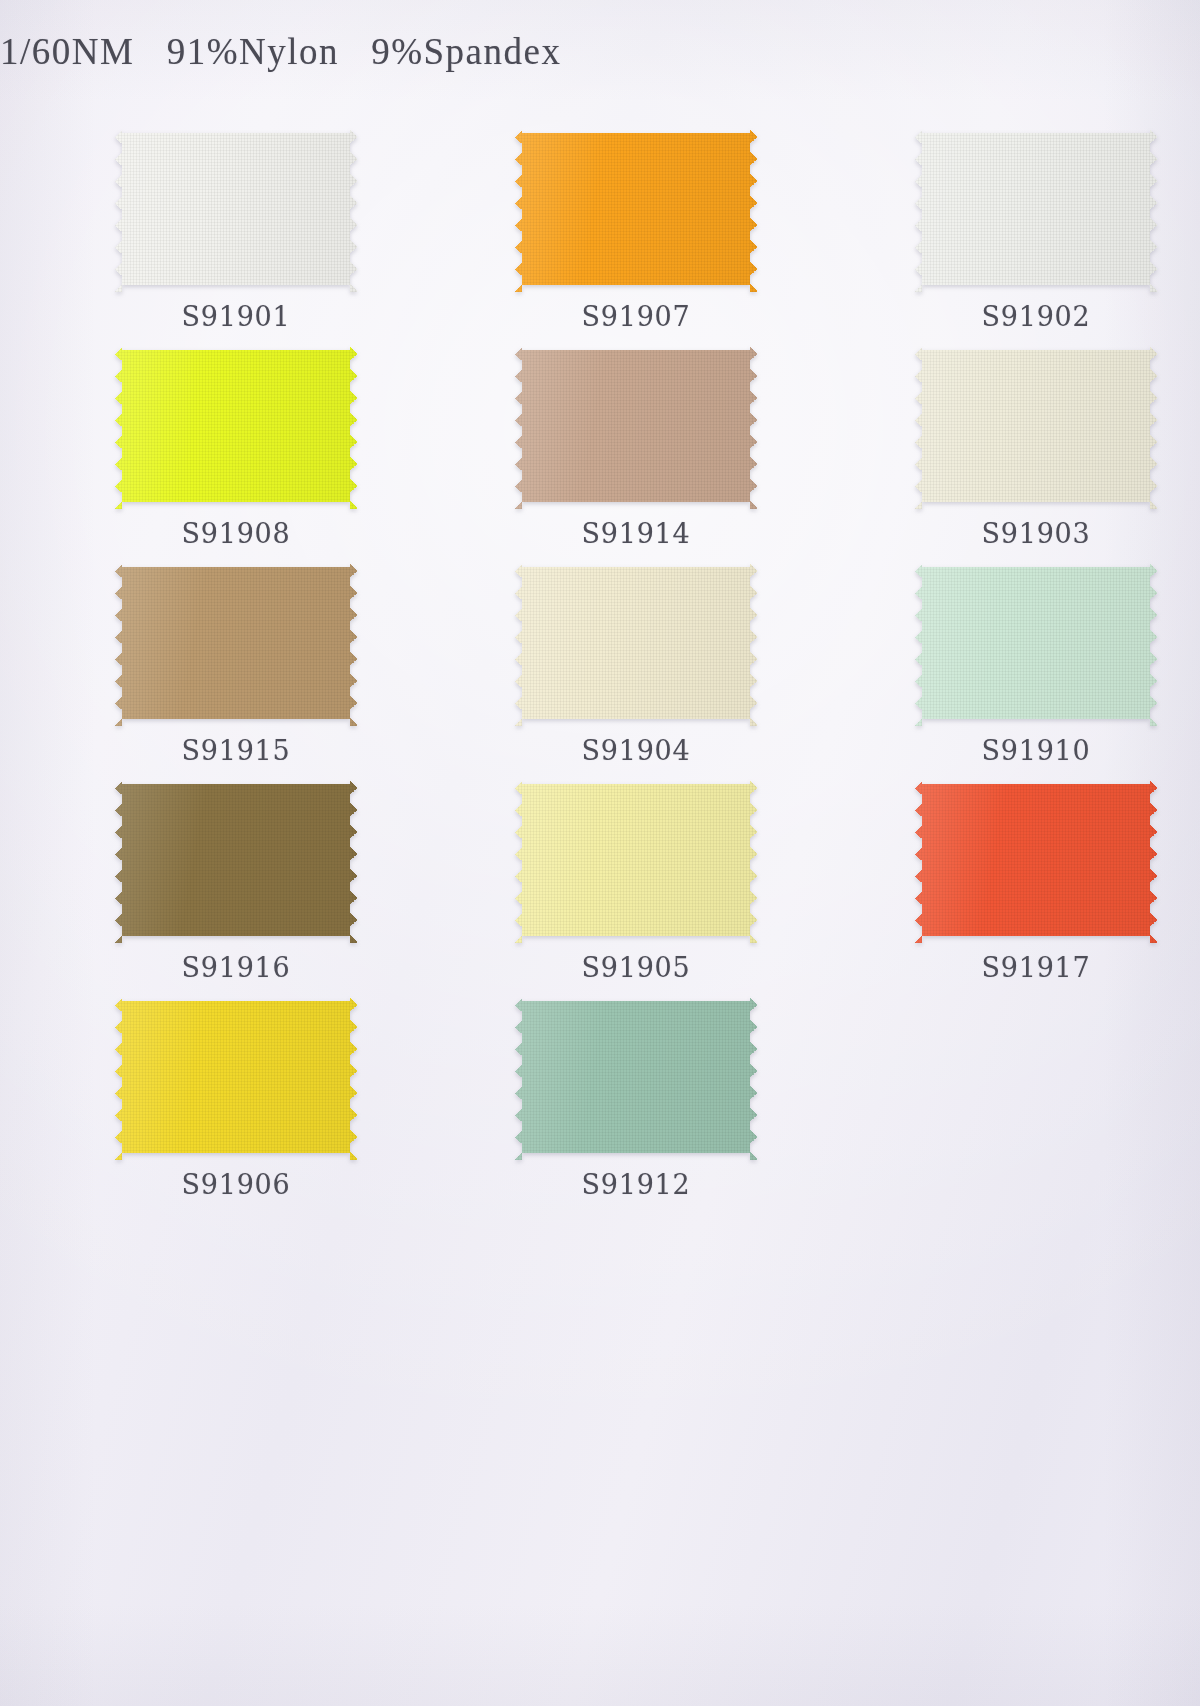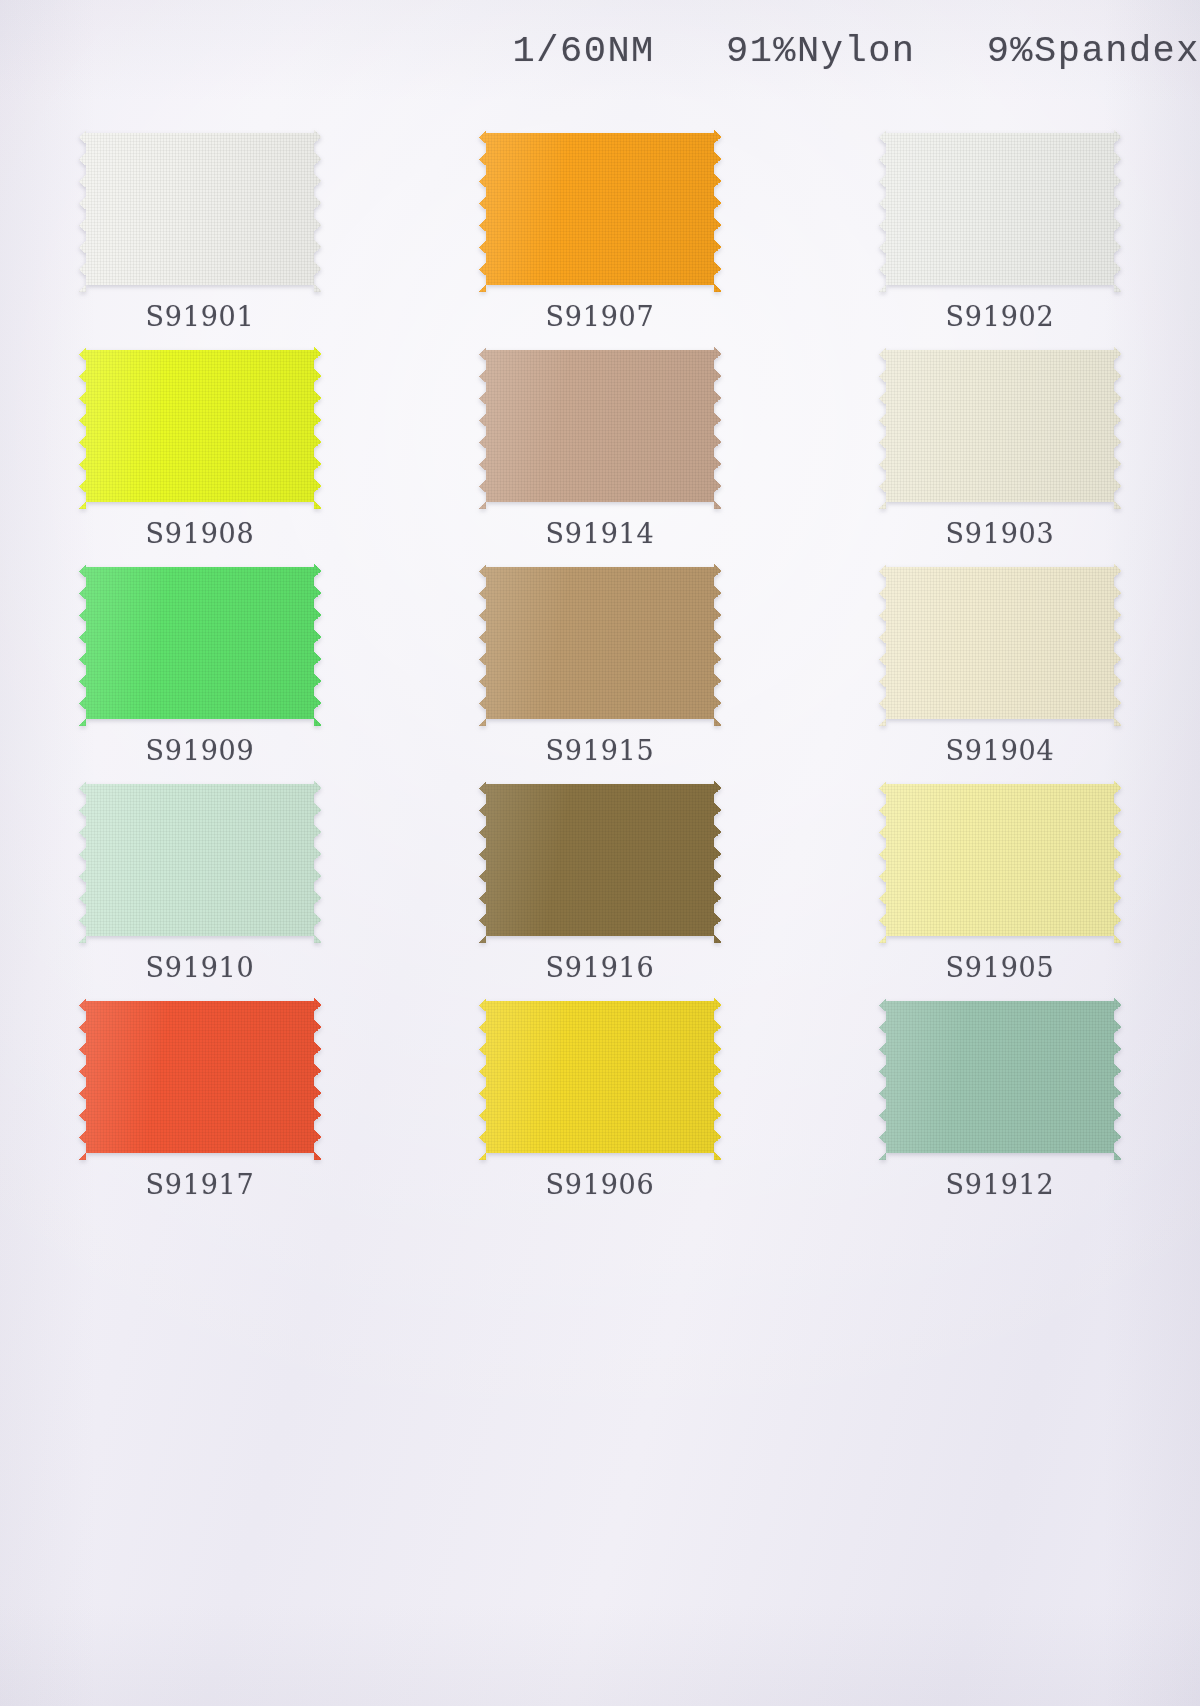--- a/index.html
+++ b/index.html
@@ -37,37 +37,38 @@
   .sheet {
     position: absolute;
     inset: 0;
   }
 
   .card-title {
     position: absolute;
     top: 30px;
     left: 0;
     width: 1200px;
-    text-align: right;
+    text-align: left;
     font-size: 37px;
     letter-spacing: 1.5px;
     color: #4b4b55;
-    font-family: Liberation Mono, monospace;
+    font-family: Liberation Serif, serif;
     white-space: pre;
     text-shadow: 0 0 1px rgba(90,90,110,0.35);
   }
 
   .grid {
     position: absolute;
     top: 120px;
     left: 0;
     width: 1128px;
     display: grid;
     grid-template-columns: repeat(3, 400px);
     grid-auto-rows: 217px;
+    padding-left: 36px;
   }
 
   .cell {
     position: relative;
     display: flex;
     flex-direction: column;
     align-items: center;
   }
 
   
@@ -171,26 +172,20 @@
         <div class="swatch-code">S91914</div>
       </div>
       <div class="cell">
         <div class="swatch-wrap">
           <div class="swatch" style="background: rgb(239, 236, 218);"></div>
         </div>
         <div class="swatch-code">S91903</div>
       </div>
       <div class="cell">
         <div class="swatch-wrap">
-          <div class="swatch" style="background: rgb(94, 224, 107);"></div>
-        </div>
-        <div class="swatch-code">S91909</div>
-      </div>
-      <div class="cell">
-        <div class="swatch-wrap">
           <div class="swatch" style="background: rgb(187, 154, 110);"></div>
         </div>
         <div class="swatch-code">S91915</div>
       </div>
       <div class="cell">
         <div class="swatch-wrap">
           <div class="swatch" style="background: rgb(242, 236, 209);"></div>
         </div>
         <div class="swatch-code">S91904</div>
       </div>

